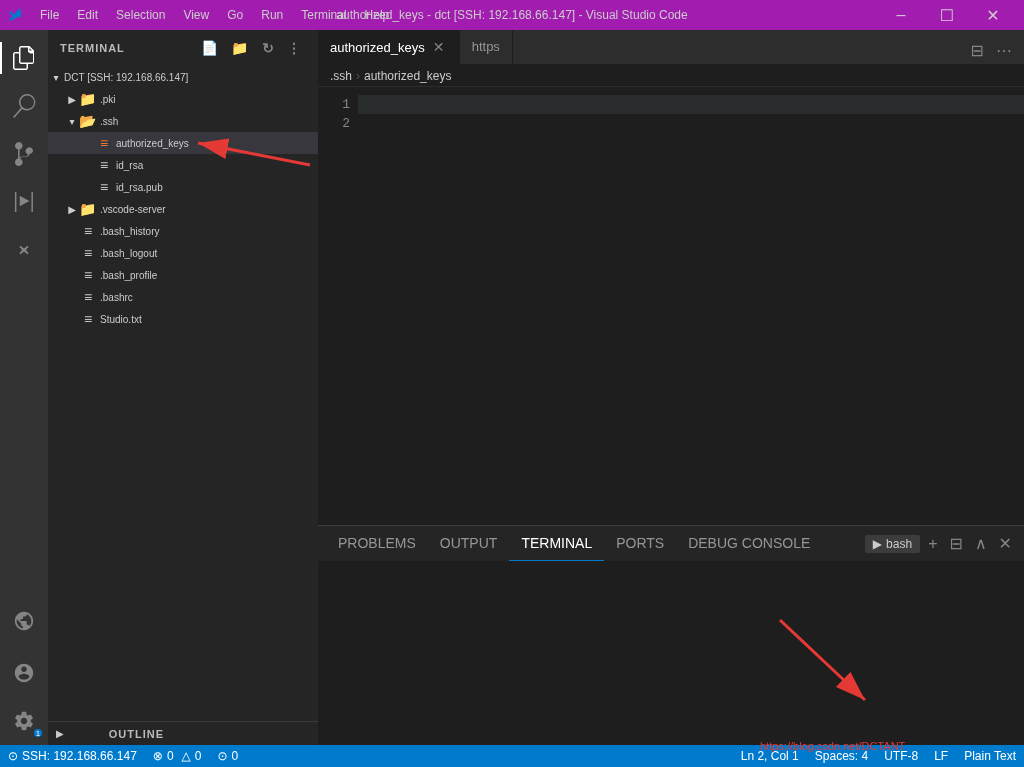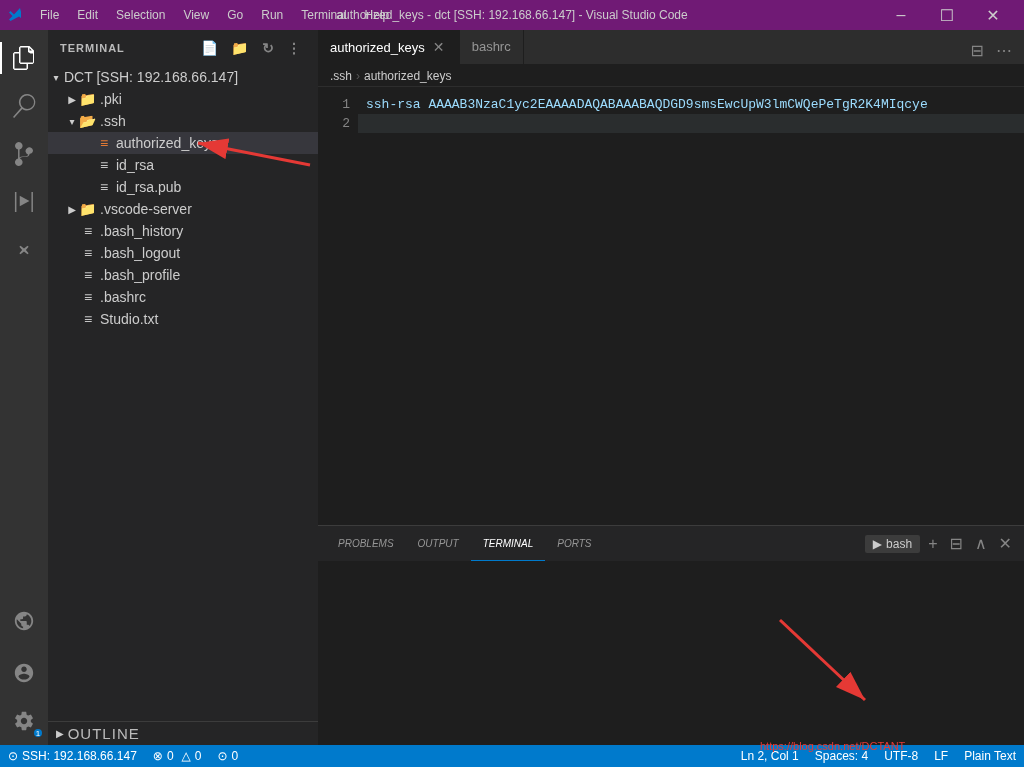--- a/index.html
+++ b/index.html
@@ -11,21 +11,21 @@
       font-size: 13px;
       color: #cccccc;
       overflow: hidden;
       display: flex;
       flex-direction: column;
     }
 
     
     .title-bar {
       height: 30px;
-      background: #701a75;
+      background: #a21caf;
       display: flex;
       align-items: center;
       justify-content: space-between;
       padding: 0 8px;
       flex-shrink: 0;
     }
     .title-bar-left {
       display: flex;
       align-items: center;
       gap: 8px;
@@ -180,21 +180,21 @@
     .tree-icon {
       width: 16px;
       flex-shrink: 0;
       display: inline-flex;
       align-items: center;
       justify-content: center;
       font-size: 14px;
       margin-right: 4px;
     }
     .tree-label {
-      font-size: 14px;
+      font-size: 10px;
       color: #cccccc;
     }
     .folder-icon { color: #dcb67a; }
 
     
     .editor-area {
       flex: 1;
       display: flex;
       flex-direction: column;
       overflow: hidden;
@@ -320,25 +320,24 @@
       align-items: center;
       padding: 0 8px;
       gap: 0;
       flex-shrink: 0;
     }
     .terminal-tab {
       padding: 0 12px;
       height: 35px;
       display: flex;
       align-items: center;
-      font-size: 10px;
+      font-size: 14px;
       color: #969696;
       cursor: pointer;
       border-bottom: 1px solid transparent;
-      font-style: italic;
     }
     .terminal-tab.active {
       color: #ffffff;
       border-bottom: 1px solid #007acc;
     }
     .terminal-tab-actions {
       margin-left: auto;
       display: flex;
       align-items: center;
       gap: 4px;
@@ -402,24 +401,25 @@
     .outline-section {
       height: 24px;
       background: #252526;
       display: flex;
       align-items: center;
       padding: 0 8px;
       border-top: 1px solid #3c3c3c;
       flex-shrink: 0;
     }
     .outline-label {
-      font-size: 15px;
-      font-weight: 400;
+      font-size: 11px;
+      font-weight: 700;
       letter-spacing: 1px;
       color: #bbbbbb;
+      margin-left: 41px;
     }
     .outline-arrow {
       font-size: 10px;
       color: #cccccc;
       margin-right: 4px;
     }
   </style>
 </head>
 <body>
 
@@ -600,54 +600,52 @@
   </div>
 
   <div class="editor-area">
 
     <div class="tab-bar">
       <div class="tab active">
         <span>authorized_keys</span>
         <span class="tab-close">✕</span>
       </div>
       <div class="tab">
-        <span>bashrc</span>
+        <span>https</span>
       </div>
       <div class="tab-bar-right">
         <span class="tab-bar-action">⊟</span>
         <span class="tab-bar-action">⋯</span>
       </div>
     </div>
 
     <div class="breadcrumb">
       <span class="breadcrumb-item">.ssh</span>
       <span class="breadcrumb-sep">›</span>
       <span class="breadcrumb-item">authorized_keys</span>
     </div>
 
     <div style="flex:1;display:flex;flex-direction:column;overflow:hidden;">
       <div class="editor-content">
         <div class="line-numbers">
           <div>1</div>
           <div>2</div>
         </div>
         <div class="editor-lines">
-          <div class="editor-line">
-            <span style="color:#9cdcfe;">ssh-rsa AAAAB3NzaC1yc2EAAAADAQABAAABAQDGD9smsEwcUpW3lmCWQePeTgR2K4MIqcye</span>
-          </div>
           <div class="editor-line current-line">&nbsp;</div>
         </div>
       </div>
 
       <div class="terminal-area">
         <div class="terminal-tabs">
           <div class="terminal-tab">PROBLEMS</div>
           <div class="terminal-tab">OUTPUT</div>
           <div class="terminal-tab active">TERMINAL</div>
           <div class="terminal-tab">PORTS</div>
+          <div class="terminal-tab">DEBUG CONSOLE</div>
           <div class="terminal-tab-actions">
             <button class="terminal-action">
               <span>▶</span>
               <span>bash</span>
             </button>
             <span style="color:#858585;cursor:pointer;font-size:16px;padding:0 4px;">+</span>
             <span style="color:#858585;cursor:pointer;font-size:16px;padding:0 4px;">⊟</span>
             <span style="color:#858585;cursor:pointer;font-size:16px;padding:0 4px;">∧</span>
             <span style="color:#858585;cursor:pointer;font-size:16px;padding:0 4px;">✕</span>
           </div>

